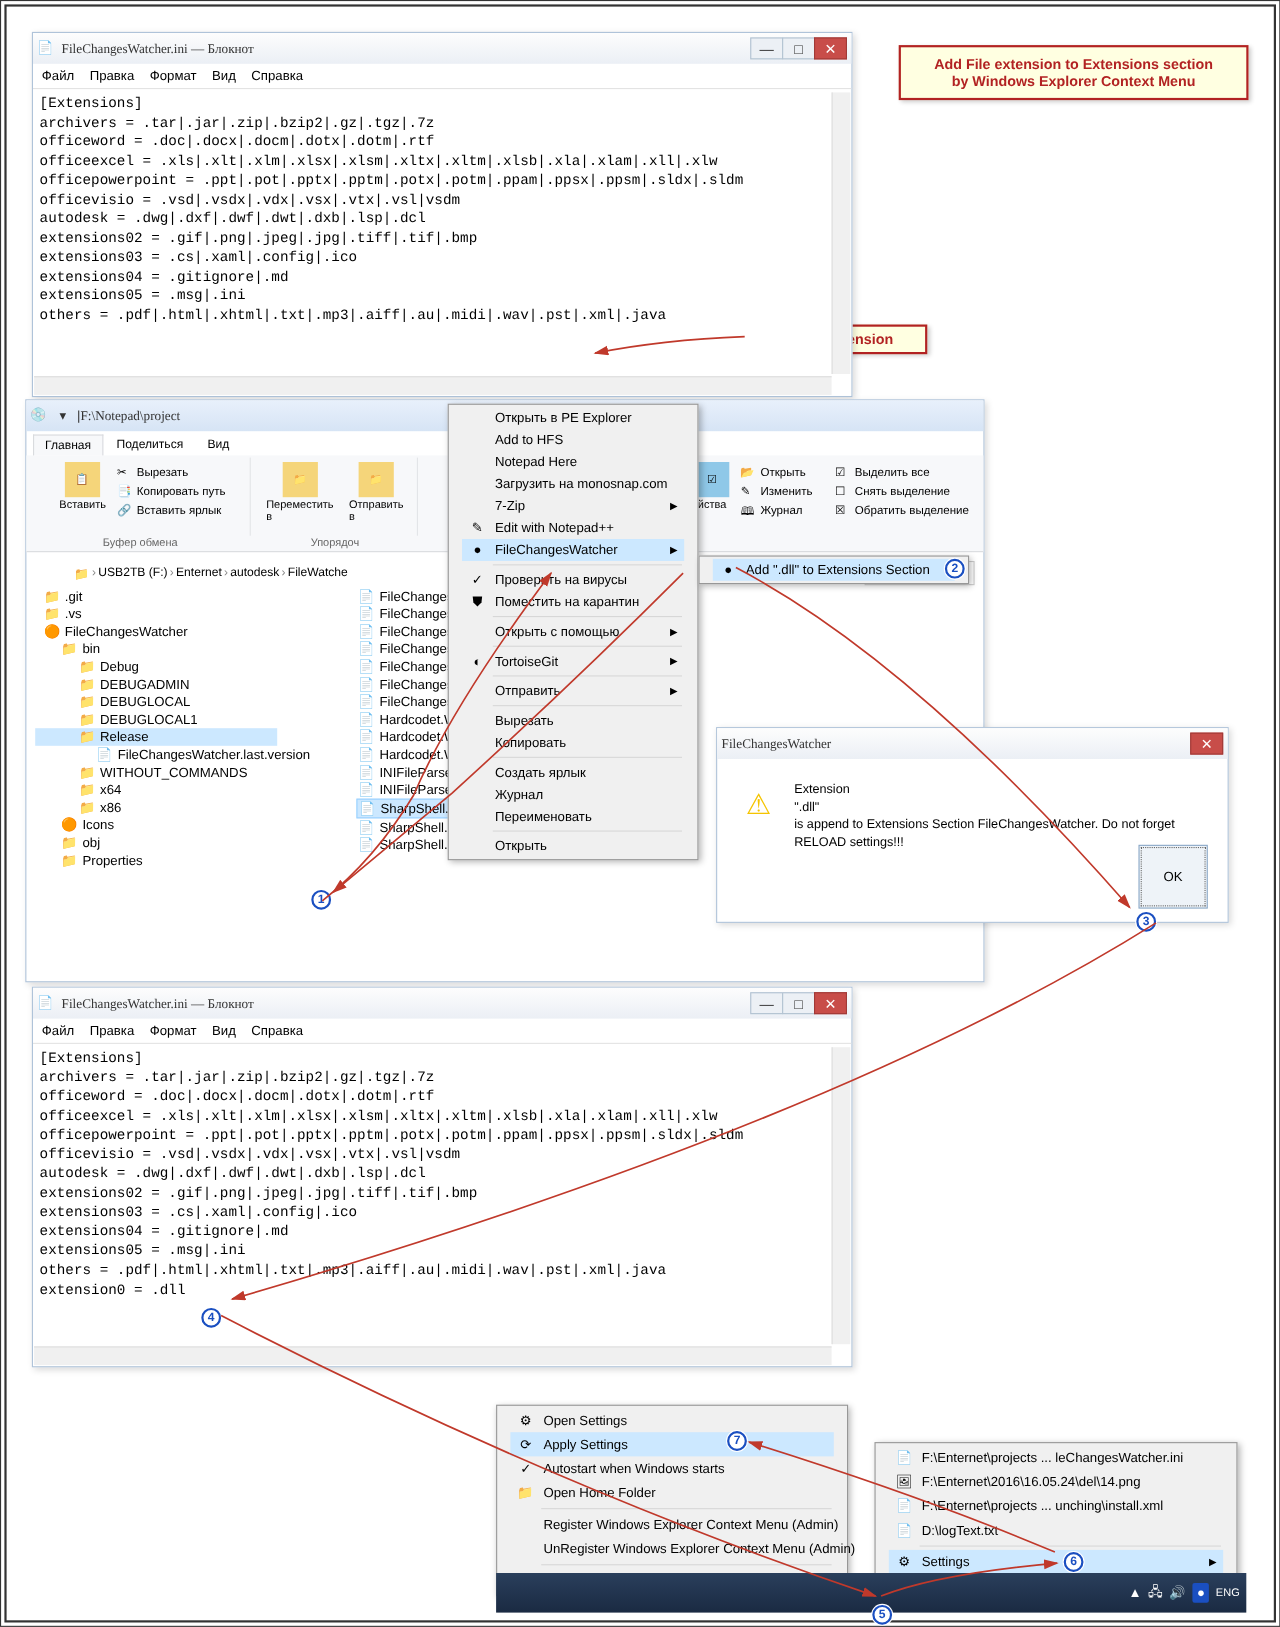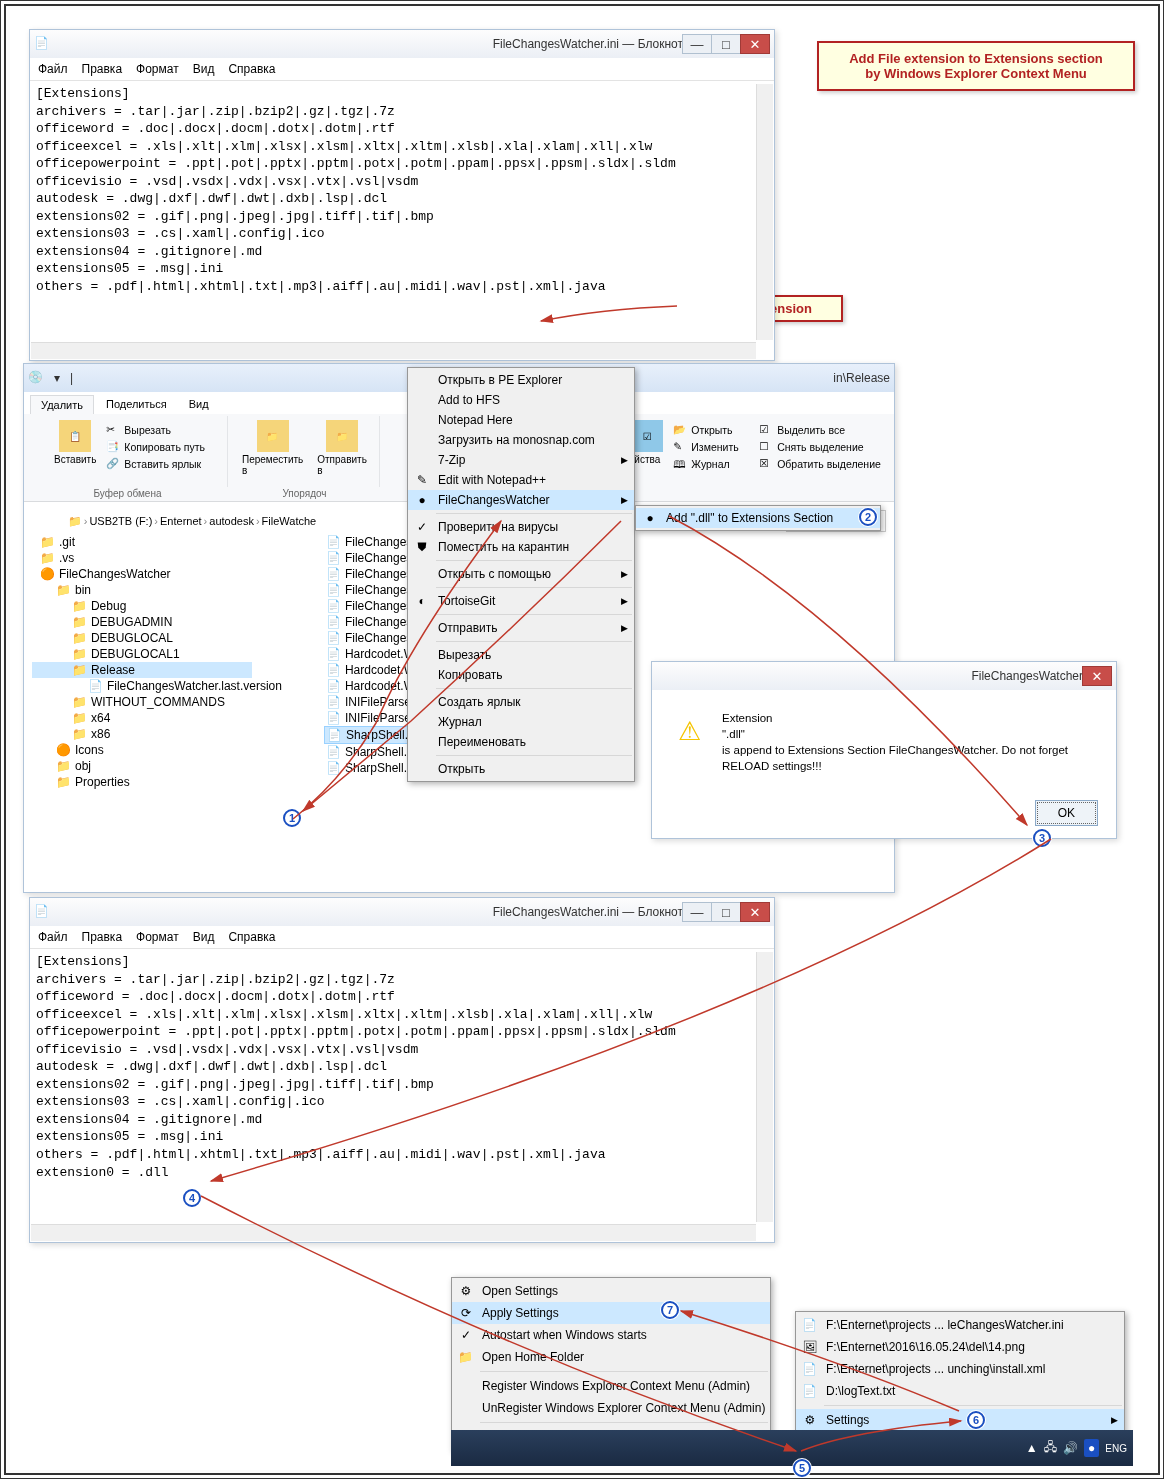--- a/index.html
+++ b/index.html
@@ -22,21 +22,21 @@
   .titlebar {
     height: 28px;
     background: linear-gradient(#fdfdfd, #ebeff5);
     display: flex;
     align-items: center;
     padding: 0 4px;
     font-size: 12px;
     color: #333;
   }
   .titlebar .icon { width: 16px; height: 16px; margin-right: 6px; }
-  .titlebar .title { flex: 1; text-align: right; }
+  .titlebar .title { flex: 1; text-align: left; font-family: Liberation Serif, serif; }
   .win-btns { display: flex; }
   .win-btn { width: 30px; height: 20px; display: flex; align-items: center; justify-content: center; font-size: 13px; border: 1px solid #b0c0d0; background:#ecf0f5; margin-left:-1px;}
   .win-btn.close { background: #c84d49; color: #fff; border-color:#a03a37;}
   .menubar {
     display: flex;
     gap: 14px;
     padding: 4px 8px;
     border-bottom: 1px solid #e3e3e3;
     font-size: 12px;
   }
@@ -83,30 +83,30 @@
   .explorer-files { position:absolute; left:300px; top:170px; width:130px; bottom:8px; }
   .file-item { display:flex; align-items:center; gap:4px; padding:1px 2px; font-size:12px; white-space:nowrap; }
   .file-item.selected { background:#cce8ff; border:1px solid #99d1ff; }
   .breadcrumb { position:absolute; left:40px; top:146px; right:220px; height:22px; display:flex; align-items:center; font-size:11px; gap:2px; padding:0 4px;}
   .ctx-menu {
     position:absolute;
     background:#f0f0f0;
     border:1px solid #979797;
     box-shadow:2px 2px 6px rgba(0,0,0,0.3);
     font-size:12px;
-    padding:2px 0;
+    padding:2px 12px;
   }
   .ctx-item { display:flex; align-items:center; padding:3px 18px 3px 30px; white-space:nowrap; gap:6px; position:relative;}
   .ctx-item.hover { background:#cce8ff; }
   .ctx-item .arrow { position:absolute; right:6px; font-size:9px;}
   .ctx-item .ic { position:absolute; left:6px; width:16px; text-align:center; }
   .ctx-sep { height:1px; background:#d7d7d7; margin:3px 2px 3px 28px; }
   .dialog-msg { position:absolute; left:34px; top:48px; right:16px; font-size:11.5px; line-height:1.4; }
   .dialog-icon { position:absolute; left:26px; top:54px; font-size:26px; color:#f5c400;}
-  .dialog-btn { position:absolute; right:18px; bottom:12px; padding:5px 22px; border:1px solid #8aa8c7; background:#eef3f8; font-size:12px; outline:1px dotted #666; outline-offset:-3px;}
+  .dialog-btn { position:absolute; right:18px; bottom:12px; padding:21px 22px; border:1px solid #8aa8c7; background:#eef3f8; font-size:12px; outline:1px dotted #666; outline-offset:-3px;}
   .badge {
     position:absolute; width:18px; height:18px; border-radius:50%;
     background:#fff; border:2px solid #1a4fc1; color:#1a4fc1;
     font-weight:bold; font-size:11px; display:flex; align-items:center; justify-content:center;
     box-shadow:0 0 0 1px #fff;
   }
   svg.arrows { position:absolute; left:0; top:0; width:1164px; height:1479px; pointer-events:none; }
   .tray-menu .ctx-item { padding:4px 14px 4px 30px; }
 </style>
 </head>
@@ -161,21 +161,21 @@
     <span class="icon">💿</span>
     <span style="margin:0 4px;">▾</span>
     <span style="margin-left:6px;">|</span>
     <span class="title">
       <span>F:\Notepad\project</span>
       <span style="display:inline-block; width:250px;"></span>
       <span>in\Release</span>
     </span>
   </div>
   <div class="explorer-tabs" id="exp-tabs">
-      <div class="explorer-tab active">Удалить</div>
+      <div class="explorer-tab active">Главная</div>
       <div class="explorer-tab">Поделиться</div>
       <div class="explorer-tab">Вид</div>
     </div>
   <div class="explorer-ribbon">
     <div class="ribbon-group" style="width:200px;">
       <div style="display:flex; gap:2px;">
         <div class="ribbon-big">
             <div class="ic">📋</div>
             <span>Вставить</span>
           </div>

